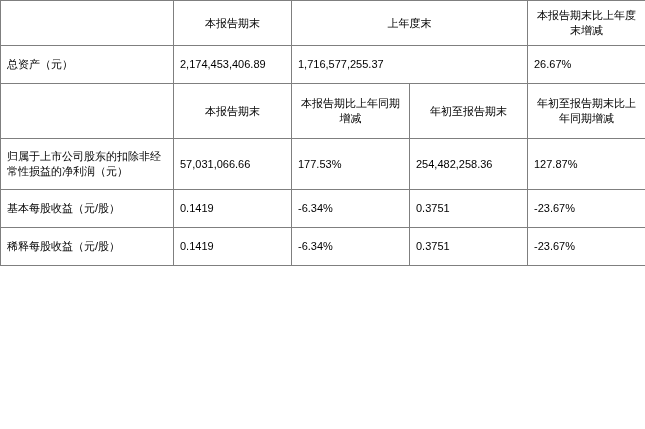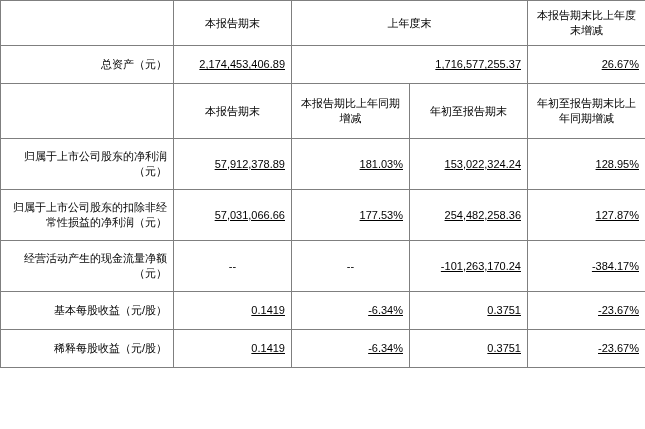--- a/index.html
+++ b/index.html
@@ -29,29 +29,28 @@
     background: #ffffff;
   }
   td.hdr {
     background: #d9d9d9;
     text-align: center;
     font-size: 11px;
     color: #000;
   }
   td.rowlabel {
     background: #d9d9d9;
-    text-align: right;
+    text-align: left;
     font-size: 11px;
     padding-left: 5px;
   }
   td.num {
-    text-align: right;
+    text-align: left;
     padding-right: 8px;
     font-size: 11px;
-    text-decoration: underline;
   }
   td.dash {
     text-align: center;
     font-size: 11px;
   }
   .col-label { width: 173px; }
   .col-b { width: 118px; }
   .col-c { width: 118px; }
   .col-d { width: 118px; }
   .col-e { width: 118px; }
@@ -92,39 +91,25 @@
 
     <tr>
       <td class="hdr tall-hdr2"></td>
       <td class="hdr tall-hdr2">本报告期末</td>
       <td class="hdr tall-hdr2">本报告期比上年同期增减</td>
       <td class="hdr tall-hdr2">年初至报告期末</td>
       <td class="hdr tall-hdr2">年初至报告期末比上年同期增减</td>
     </tr>
 
     <tr>
-      <td class="rowlabel tall-d">归属于上市公司股东的净利润（元）</td>
-      <td class="num tall-d">57,912,378.89</td>
-      <td class="num tall-d">181.03%</td>
-      <td class="num tall-d">153,022,324.24</td>
-      <td class="num tall-d">128.95%</td>
-    </tr>
-    <tr>
       <td class="rowlabel tall-d">归属于上市公司股东的扣除非经常性损益的净利润（元）</td>
       <td class="num tall-d">57,031,066.66</td>
       <td class="num tall-d">177.53%</td>
       <td class="num tall-d">254,482,258.36</td>
       <td class="num tall-d">127.87%</td>
-    </tr>
-    <tr>
-      <td class="rowlabel tall-d">经营活动产生的现金流量净额（元）</td>
-      <td class="dash tall-d">--</td>
-      <td class="dash tall-d">--</td>
-      <td class="num tall-d">-101,263,170.24</td>
-      <td class="num tall-d">-384.17%</td>
     </tr>
     <tr>
       <td class="rowlabel tall-a">基本每股收益（元/股）</td>
       <td class="num tall-a">0.1419</td>
       <td class="num tall-a">-6.34%</td>
       <td class="num tall-a">0.3751</td>
       <td class="num tall-a">-23.67%</td>
     </tr>
     <tr>
       <td class="rowlabel tall-a">稀释每股收益（元/股）</td>

